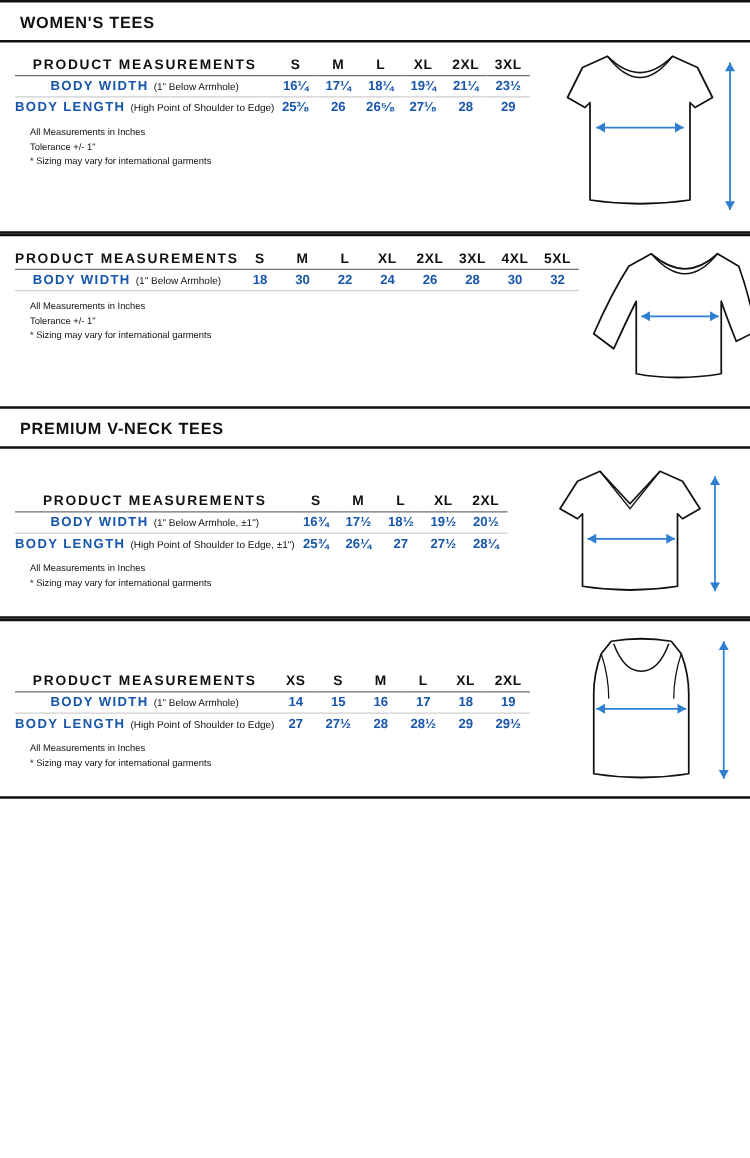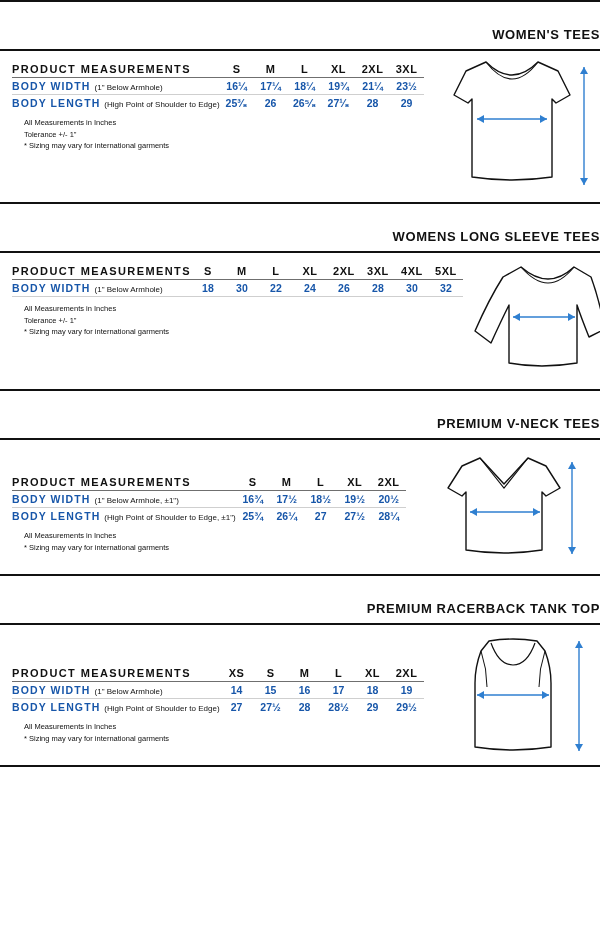--- a/index.html
+++ b/index.html
@@ -18,27 +18,26 @@
   .page {
     width: 600px;
     height: 926px;
     position: relative;
   }
   .section {
     position: relative;
     width: 600px;
   }
   .sec-title {
-    text-align: right;
+    text-align: left;
     font-weight: bold;
     font-size: 13px;
     letter-spacing: 0.6px;
     color: #111;
     padding: 8px 0 7px 16px;
-    margin-top: 17px;
   }
   .rule {
     height: 2px;
     background: #111;
     width: 600px;
   }
   .body-row {
     display: flex;
     flex-direction: row;
     align-items: flex-start;
@@ -64,20 +63,21 @@
     padding: 2px 0;
     vertical-align: bottom;
     white-space: nowrap;
   }
   td.lbl {
     font-size: 10.5px;
     font-weight: bold;
     letter-spacing: 1.1px;
     color: #1756a9;
     padding-right: 8px;
+    text-align: center;
   }
   td.lbl.hdr {
     color: #111;
     font-size: 11px;
     letter-spacing: 1.4px;
   }
   .sub {
     font-weight: normal;
     letter-spacing: 0;
     font-size: 8px;
@@ -175,21 +175,20 @@
             <path d="M160 10 l-4 7 h8 z" fill="#2f7fd0" stroke="none"></path>
             <path d="M160 128 l-4 -7 h8 z" fill="#2f7fd0" stroke="none"></path>
           </g>
         </svg>
       </div>
     </div>
   </div>
 
   <div class="rule"></div>
   <div class="section">
-    <div class="sec-title">WOMENS LONG SLEEVE TEES</div>
     <div class="rule"></div>
     <div class="body-row">
       <div class="table-wrap">
         <table class="size">
           <tbody>
               <tr class="hdr-line">
             <td class="lbl hdr">PRODUCT MEASUREMENTS</td>
             <td class="val hdr">S</td>
             <td class="val hdr">M</td>
             <td class="val hdr">L</td>
@@ -290,21 +289,20 @@
             <path d="M152 8 l-4 7 h8 z" fill="#2f7fd0" stroke="none"></path>
             <path d="M152 100 l-4 -7 h8 z" fill="#2f7fd0" stroke="none"></path>
           </g>
         </svg>
       </div>
     </div>
   </div>
 
   <div class="rule"></div>
   <div class="section">
-    <div class="sec-title">PREMIUM RACERBACK TANK TOP</div>
     <div class="rule"></div>
     <div class="body-row">
       <div class="table-wrap" style="padding-top:40px;">
         <table class="size">
           <tbody>
               <tr class="hdr-line">
             <td class="lbl hdr">PRODUCT MEASUREMENTS</td>
             <td class="val hdr">XS</td>
             <td class="val hdr">S</td>
             <td class="val hdr">M</td>

